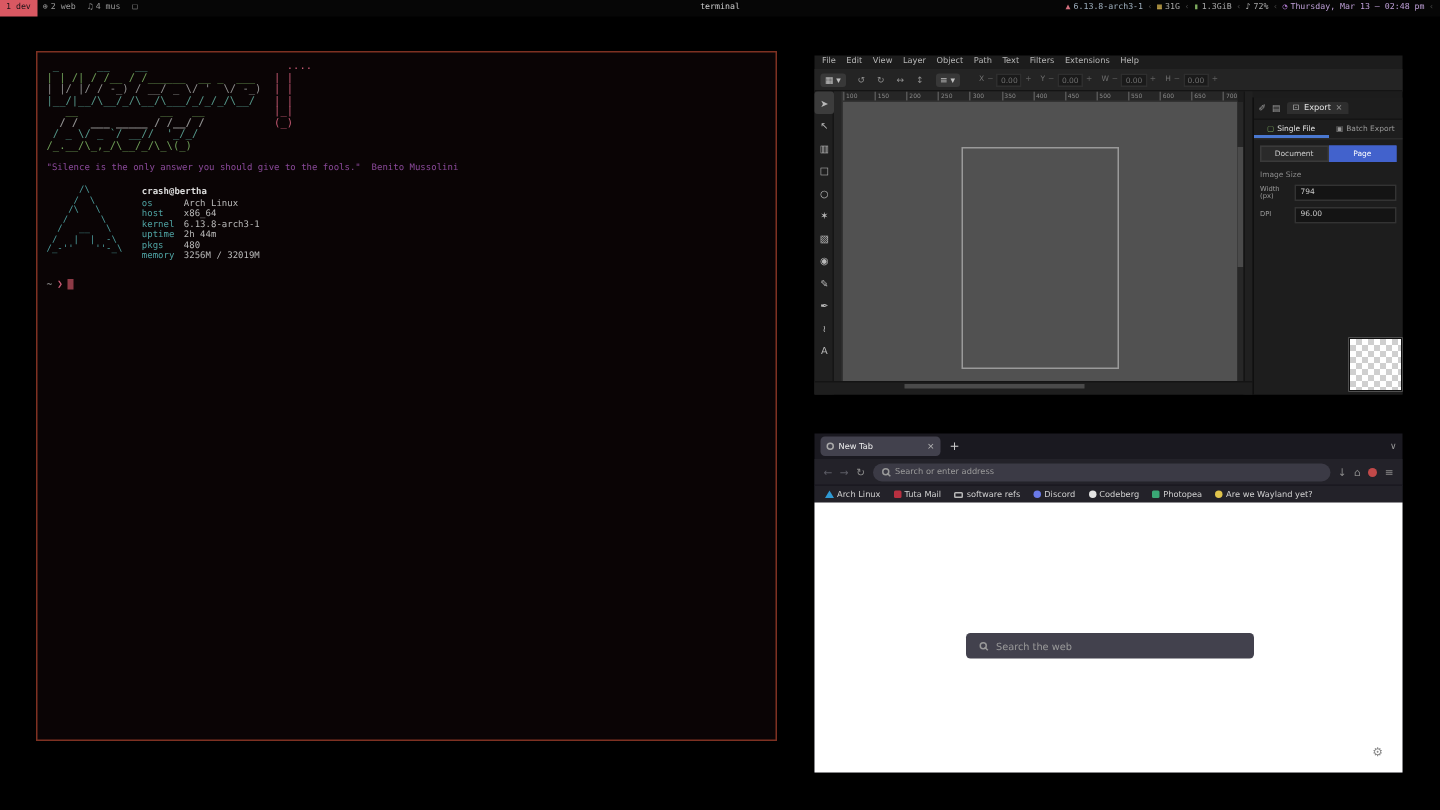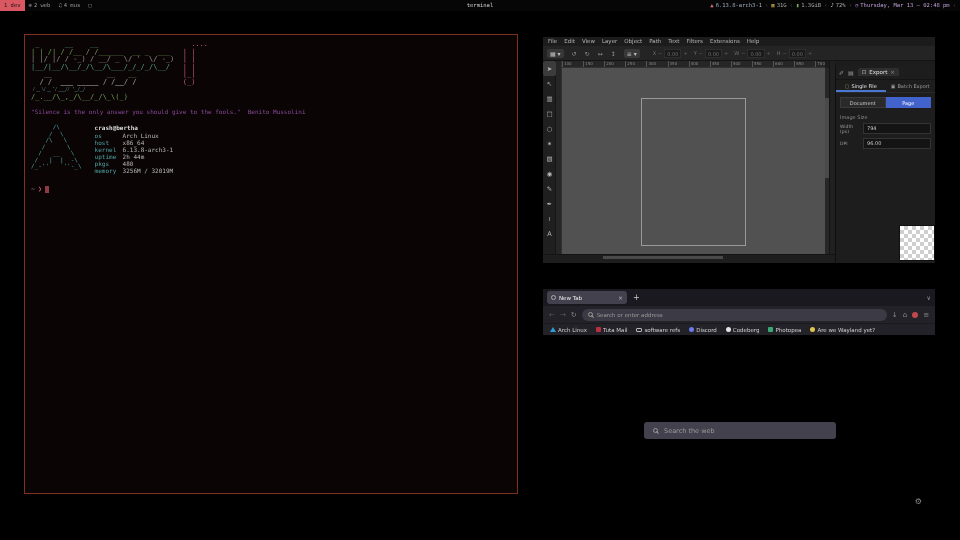--- a/index.html
+++ b/index.html
@@ -99,21 +99,21 @@
   .mag{width:5px;height:5px;border:1px solid #9a9a9a;border-radius:50%;position:relative;flex:none}
   .mag::after{content:"";position:absolute;width:3px;height:1px;background:#9a9a9a;right:-2px;bottom:-1px;transform:rotate(45deg)}
   .ext-dot{width:6px;height:6px;background:#c14949;border-radius:50%}
   #bookmarks{height:12px;background:#232229;border-top:1px solid #1a1920;display:flex;align-items:center;gap:9px;padding:0 7px;font-size:5.5px;color:#d0d0d0}
   .bm{display:flex;align-items:center;gap:2px}
   .bm-ic{width:5px;height:5px;flex:none}
   .bm-ic.circle{border-radius:50%}
   .bm-ic.square{border-radius:1px}
   .bm-ic.triangle{width:0;height:0;background:none!important;border-left:3px solid transparent;border-right:3px solid transparent;border-bottom:5px solid #888}
   .bm-ic.folder{background:none!important;border:1px solid #b8b8b8;height:4px;width:6px;border-radius:1px}
-  #bcontent{position:absolute;left:0;top:46px;right:0;bottom:0;background:#000000}
+  #bcontent{position:absolute;left:0;top:46px;right:0;bottom:0;background:#ffffff}
   #center-search{position:absolute;left:101px;top:87px;width:192px;height:17px;background:#42414d;border-radius:3px;display:flex;align-items:center;gap:6px;padding:0 9px;font-size:6.5px;color:#9a9a9a}
   #gear{position:absolute;right:13px;bottom:9px;color:#8a8a8a;font-size:8px}
 </style>
 </head>
 <body>
 
 <div id="screen">
 
   <div id="topbar">
     <div id="workspaces">
@@ -163,21 +163,21 @@
   </div>
 
   <div id="terminal">
     <div id="banner">
         <div class="bl"><span style="color: rgb(86, 153, 140);"> _      __    __                      </span><span style="color: rgb(199, 90, 116);">....</span></div>
         <div class="bl"><span style="color: rgb(111, 158, 88);">| | /| / /__ / /______  __ _  ___   </span><span style="color: rgb(199, 90, 116);">| |</span></div>
         <div class="bl"><span style="color: rgb(143, 143, 143);">| |/ |/ / -_) / __/ _ \/ '  \/ -_)  </span><span style="color: rgb(199, 90, 116);">| |</span></div>
         <div class="bl"><span style="color: rgb(86, 153, 140);">|__/|__/\__/_/\__/\___/_/_/_/\__/   </span><span style="color: rgb(199, 90, 116);">| |</span></div>
         <div class="bl"><span style="color: rgb(111, 158, 88);">   __             __   __           </span><span style="color: rgb(199, 90, 116);">|_|</span></div>
         <div class="bl"><span style="color: rgb(143, 143, 143); font-weight: bold;">  / /  ___ _____ / /__/ /           </span><span style="color: rgb(199, 90, 116);">(_)</span></div>
-        <div class="bl"><span style="color: rgb(86, 153, 140); font-family: Liberation Serif, serif;"> / _ \/ _ `/ __//  '_/_/</span></div>
+        <div class="bl"><span style="color: rgb(86, 153, 140);"> / _ \/ _ `/ __//  '_/_/</span></div>
         <div class="bl"><span style="color: rgb(111, 158, 88);">/_.__/\_,_/\__/_/\_\(_)</span></div>
       </div>
     <div id="quote">"Silence is the only answer you should give to the fools."  Benito Mussolini</div>
     <div id="fetch">
       <pre id="arch-logo">      /\
      /  \
     /\   \
    /      \
   /   __   \
  /   |  |  -\

